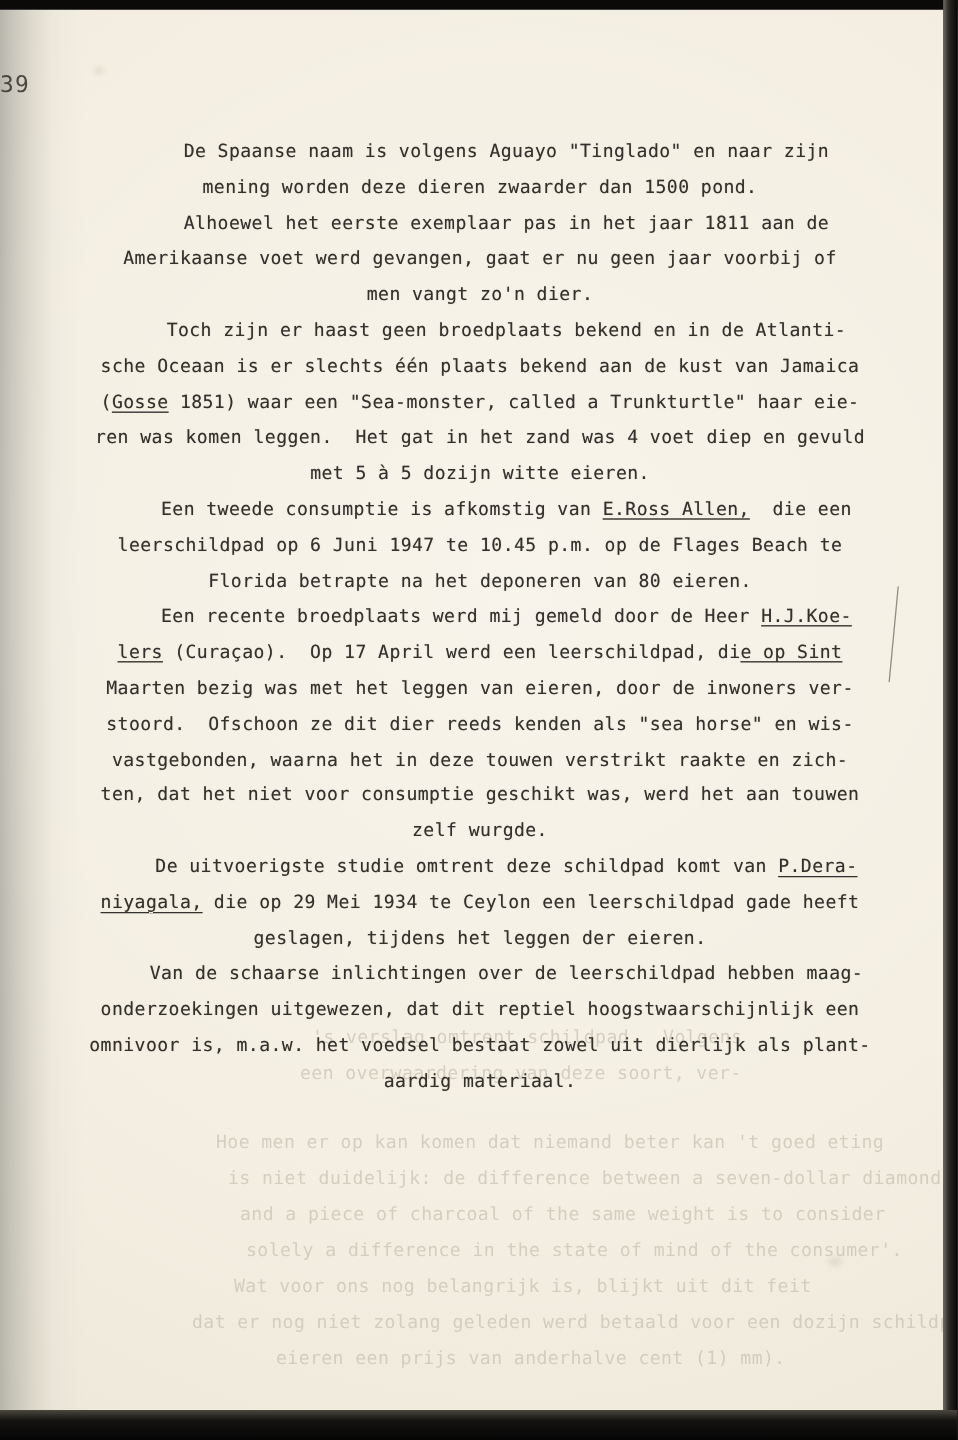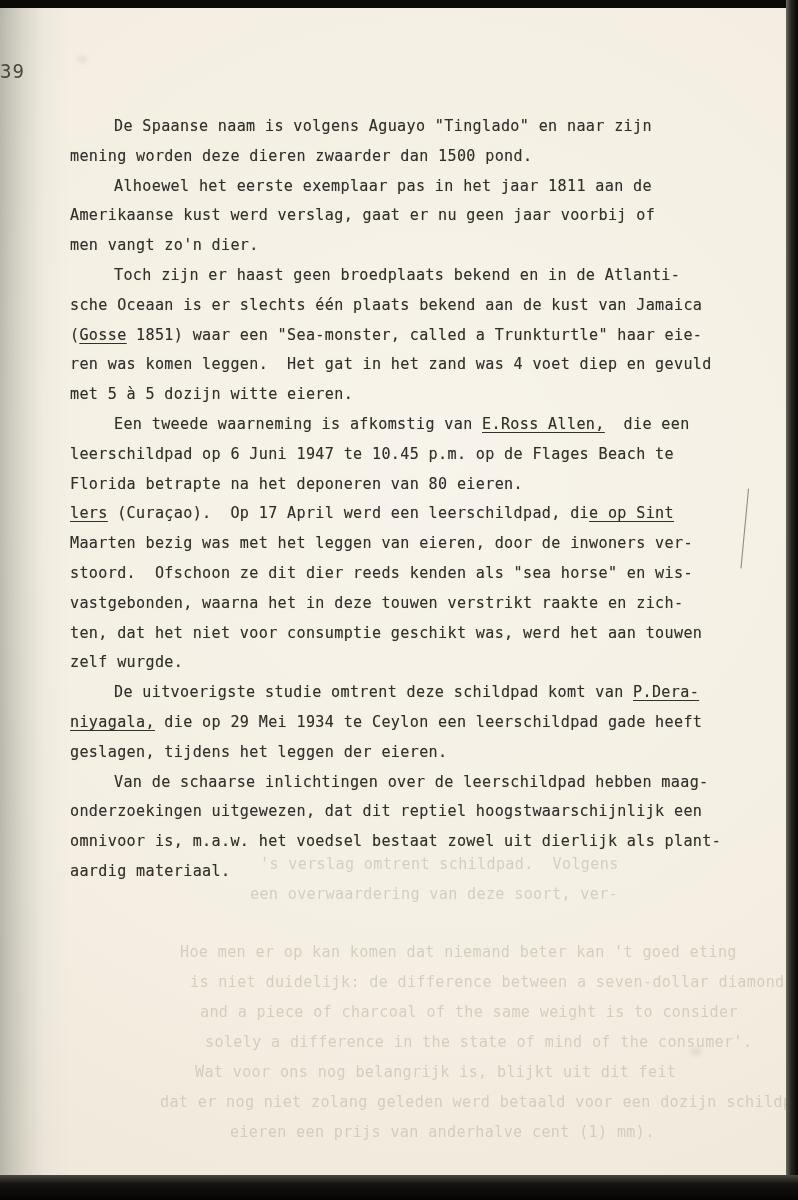--- a/index.html
+++ b/index.html
@@ -89,20 +89,21 @@
   .para {
     margin: 0 0 0 0;
   }
   .line {
     font-size: 15.1px;
     line-height: 29.8px;
     letter-spacing: 0.35px;
     color: #33312c;
     white-space: pre;
     text-shadow: 0 0 0.7px rgba(60,58,52,0.45);
+    text-align: center;
   }
   .line.indent {
     padding-left: 44px;
   }
   u.ul {
     text-decoration: underline;
     text-underline-offset: 2.5px;
     text-decoration-thickness: 1.15px;
   }
 
@@ -163,36 +164,37 @@
 
     <div class="page-number">39</div>
 
     <div class="body" id="body">
         <div class="para">
           <div class="line indent"><span>De Spaanse naam is volgens Aguayo "Tinglado" en naar zijn</span></div>
           <div class="line"><span>mening worden deze dieren zwaarder dan 1500 pond.</span></div>
         </div>
         <div class="para">
           <div class="line indent"><span>Alhoewel het eerste exemplaar pas in het jaar 1811 aan de</span></div>
-          <div class="line"><span>Amerikaanse kust werd verslag, gaat er nu geen jaar voorbij of</span></div>
+          <div class="line"><span>Amerikaanse voet werd gevangen, gaat er nu geen jaar voorbij of</span></div>
           <div class="line"><span>men vangt zo'n dier.</span></div>
         </div>
         <div class="para">
           <div class="line indent"><span>Toch zijn er haast geen broedplaats bekend en in de Atlanti-</span></div>
           <div class="line"><span>sche Oceaan is er slechts één plaats bekend aan de kust van Jamaica</span></div>
           <div class="line"><span>(</span><u class="ul">Gosse</u><span> 1851) waar een "Sea-monster, called a Trunkturtle" haar eie-</span></div>
           <div class="line"><span>ren was komen leggen.  Het gat in het zand was 4 voet diep en gevuld</span></div>
           <div class="line"><span>met 5 à 5 dozijn witte eieren.</span></div>
         </div>
         <div class="para">
-          <div class="line indent"><span>Een tweede waarneming is afkomstig van </span><u class="ul">E.Ross Allen,</u><span>  die een</span></div>
+          <div class="line indent"><span>Een tweede consumptie is afkomstig van </span><u class="ul">E.Ross Allen,</u><span>  die een</span></div>
           <div class="line"><span>leerschildpad op 6 Juni 1947 te 10.45 p.m. op de Flages Beach te</span></div>
           <div class="line"><span>Florida betrapte na het deponeren van 80 eieren.</span></div>
         </div>
         <div class="para">
+          <div class="line indent"><span>Een recente broedplaats werd mij gemeld door de Heer </span><u class="ul">H.J.Koe-</u></div>
           <div class="line"><u class="ul">lers</u><span> (Curaçao).  Op 17 April werd een leerschildpad, di</span><u class="ul">e op Sint</u></div>
           <div class="line"><span>Maarten bezig was met het leggen van eieren, door de inwoners ver-</span></div>
           <div class="line"><span>stoord.  Ofschoon ze dit dier reeds kenden als "sea horse" en wis-</span></div>
           <div class="line"><span>vastgebonden, waarna het in deze touwen verstrikt raakte en zich-</span></div>
           <div class="line"><span>ten, dat het niet voor consumptie geschikt was, werd het aan touwen</span></div>
           <div class="line"><span>zelf wurgde.</span></div>
         </div>
         <div class="para">
           <div class="line indent"><span>De uitvoerigste studie omtrent deze schildpad komt van </span><u class="ul">P.Dera-</u></div>
           <div class="line"><u class="ul">niyagala,</u><span> die op 29 Mei 1934 te Ceylon een leerschildpad gade heeft</span></div>

